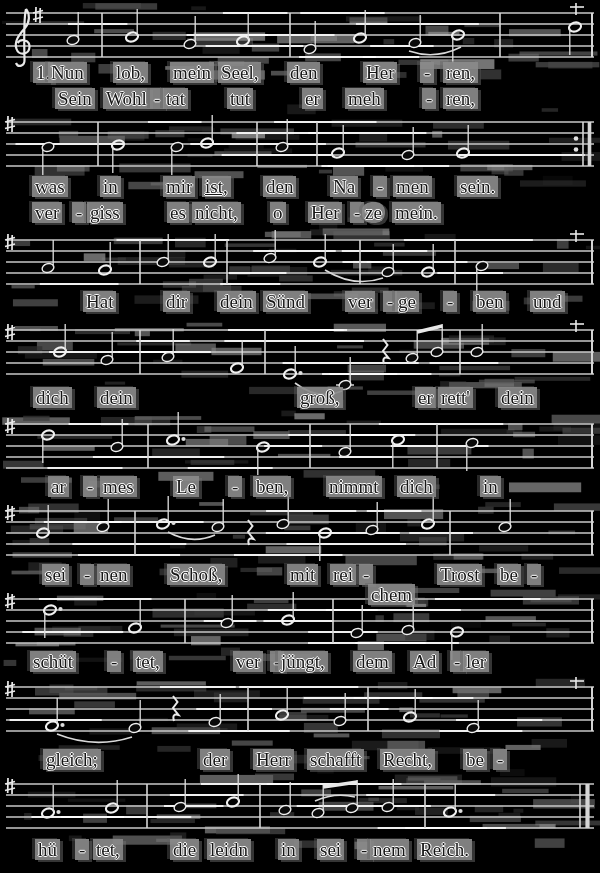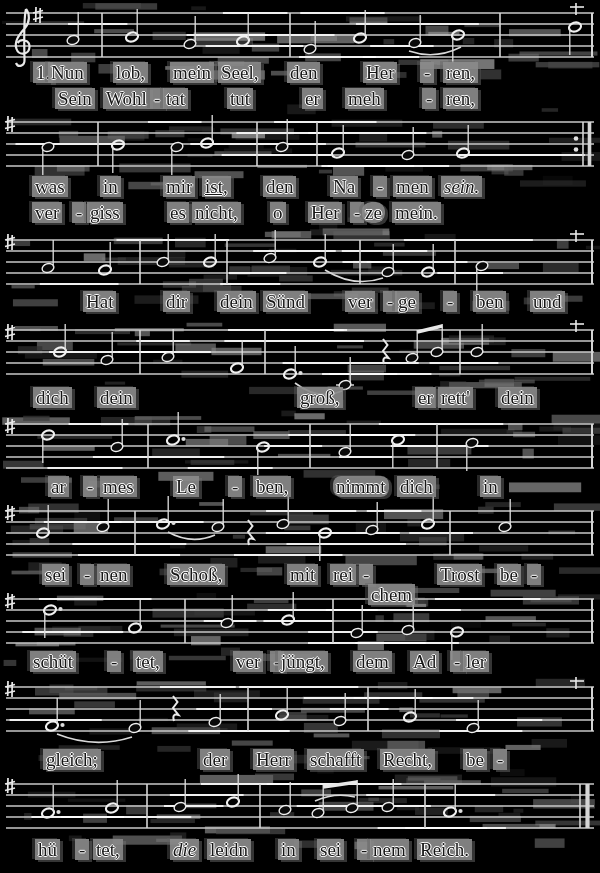--- a/index.html
+++ b/index.html
@@ -977,21 +977,21 @@
       </div>
       <div class="lyr-row" style="top: 176px;">
         <span class="syl" style="left: 32px;">was</span>
         <span class="syl" style="left: 100px;">in</span>
         <span class="syl" style="left: 163px;">mir</span>
         <span class="syl" style="left: 202px; text-decoration: underline;">ist,</span>
         <span class="syl" style="left: 263px;">den</span>
         <span class="syl" style="left: 330px;">Na</span>
         <span class="syl hyph" style="left: 373px;">-</span>
         <span class="syl" style="left: 393px;">men</span>
-        <span class="syl" style="left: 441px; font-style: italic;">sein.</span>
+        <span class="syl" style="left: 457px;">sein.</span>
       </div>
       <div class="lyr-row" style="top: 202px;">
         <span class="syl" style="left: 32px;">ver</span>
         <span class="syl hyph" style="left: 72px;">-</span>
         <span class="syl" style="left: 87px;">giss</span>
         <span class="syl" style="left: 167px;">es</span>
         <span class="syl" style="left: 192px;">nicht,</span>
         <span class="syl" style="left: 270px;">o</span>
         <span class="syl" style="left: 308px;">Her</span>
         <span class="syl hyph" style="left: 350px;">-</span>
@@ -1018,21 +1018,21 @@
         <span class="syl" style="left: 438px;">rett'</span>
         <span class="syl" style="left: 498px;">dein</span>
       </div>
       <div class="lyr-row" style="top: 476px;">
         <span class="syl" style="left: 48px; text-align: right;">ar</span>
         <span class="syl hyph" style="left: 83px;">-</span>
         <span class="syl" style="left: 100px;">mes</span>
         <span class="syl" style="left: 173px;">Le</span>
         <span class="syl hyph" style="left: 228px;">-</span>
         <span class="syl" style="left: 253px;">ben,</span>
-        <span class="syl" style="left: 333px; border-radius: 8px;">nimmt</span>
+        <span class="syl" style="left: 326px;">nimmt</span>
         <span class="syl" style="left: 397px;">dich</span>
         <span class="syl" style="left: 480px;">in</span>
       </div>
       <div class="lyr-row" style="top: 564px;">
         <span class="syl" style="left: 42px;">sei</span>
         <span class="syl hyph" style="left: 80px;">-</span>
         <span class="syl" style="left: 97px;">nen</span>
         <span class="syl" style="left: 167px;">Schoß,</span>
         <span class="syl" style="left: 287px;">mit</span>
         <span class="syl" style="left: 330px;">rei</span>
@@ -1060,21 +1060,21 @@
         <span class="syl" style="left: 253px;">Herr</span>
         <span class="syl" style="left: 307px;">schafft</span>
         <span class="syl" style="left: 380px;">Recht,</span>
         <span class="syl" style="left: 463px;">be</span>
         <span class="syl hyph" style="left: 493px;">-</span>
       </div>
       <div class="lyr-row" style="top: 839px;">
         <span class="syl" style="left: 35px;">hü</span>
         <span class="syl hyph" style="left: 75px;">-</span>
         <span class="syl" style="left: 93px;">tet,</span>
-        <span class="syl" style="left: 170px; font-style: italic;">die</span>
+        <span class="syl" style="left: 170px;">die</span>
         <span class="syl" style="left: 207px;">leidn</span>
         <span class="syl" style="left: 278px;">in</span>
         <span class="syl" style="left: 317px;">sei</span>
         <span class="syl hyph" style="left: 357px;">-</span>
         <span class="syl" style="left: 370px;">nem</span>
         <span class="syl" style="left: 417px;">Reich.</span>
       </div>
     </div>
 </div>
 

